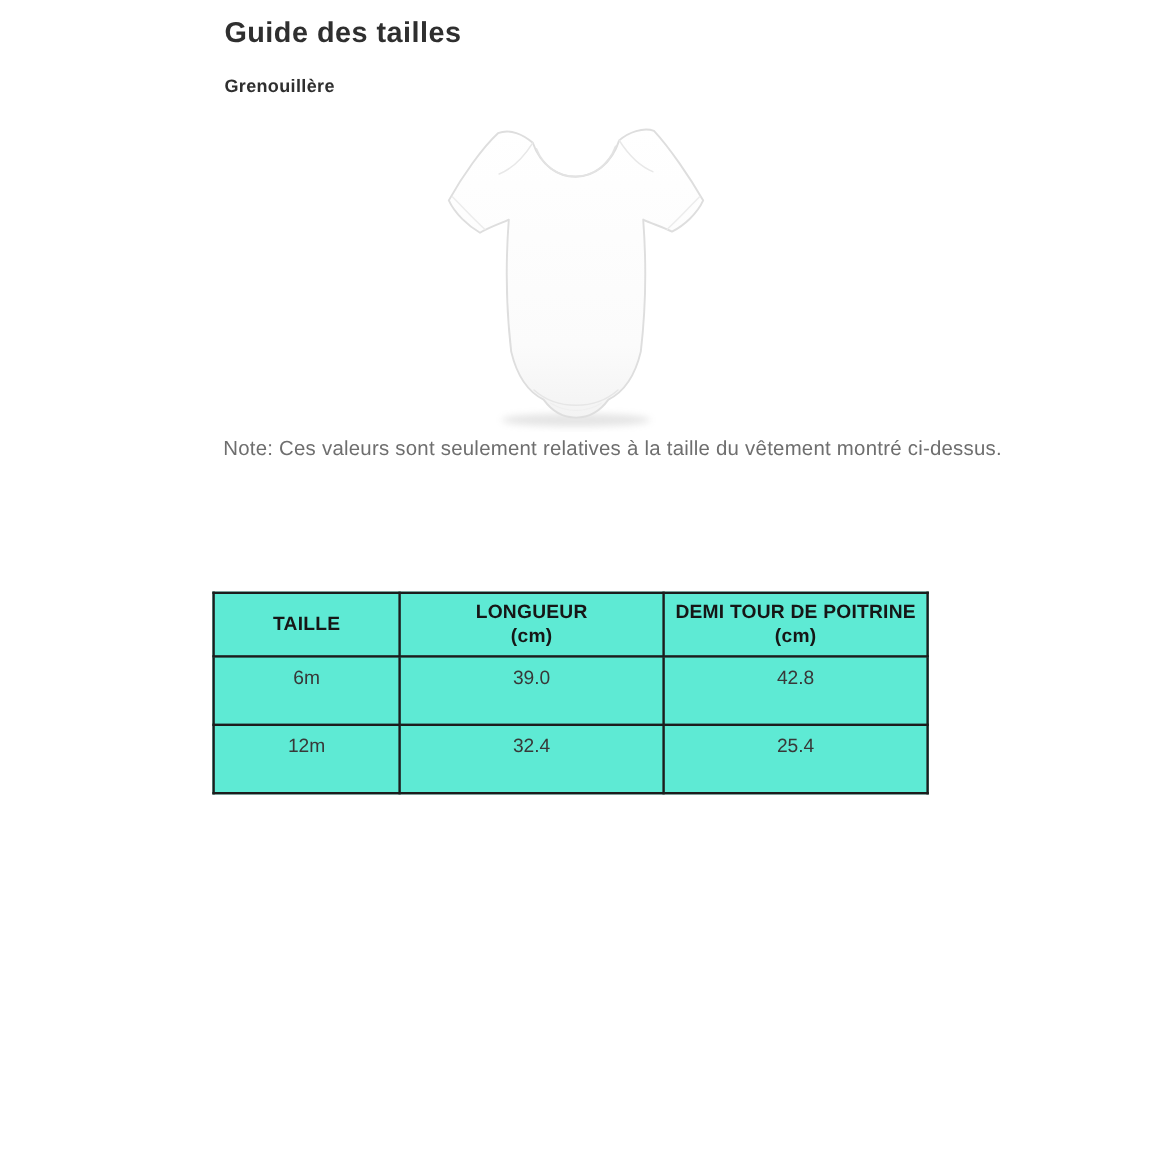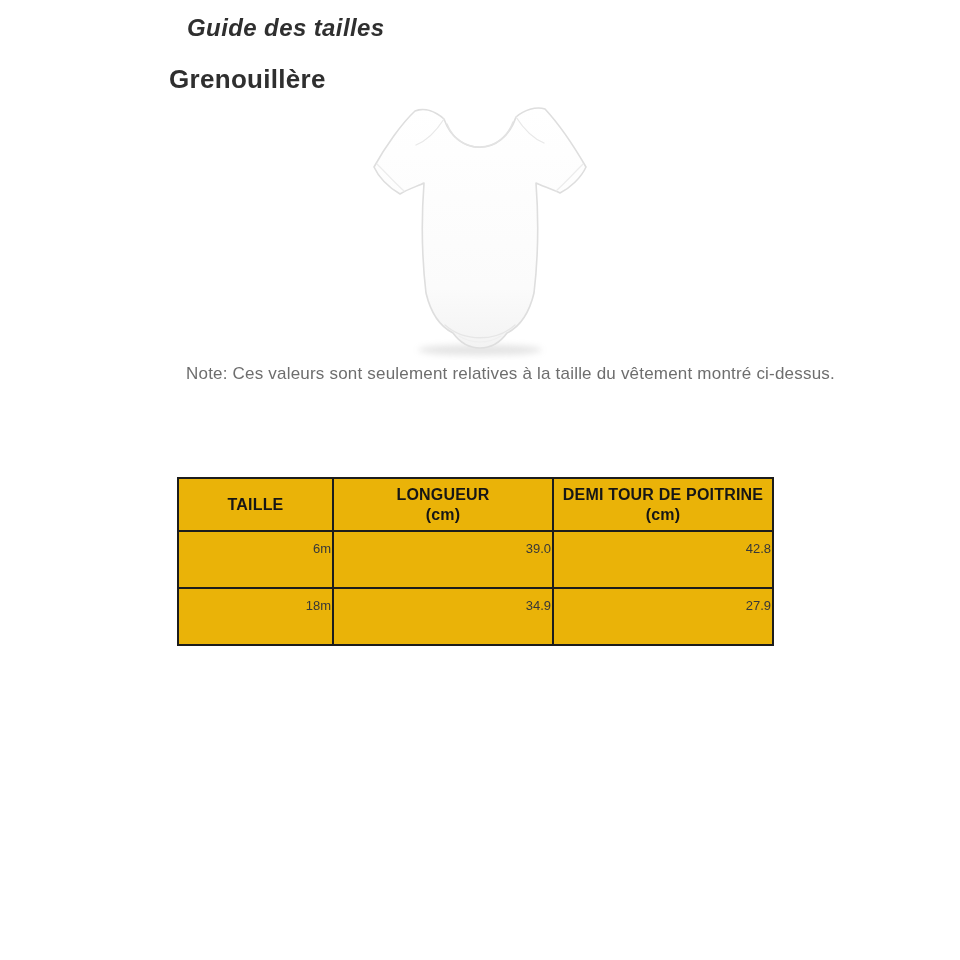--- a/index.html
+++ b/index.html
@@ -7,68 +7,67 @@
     width: 960px; height: 960px;
     background: #ffffff;
     font-family: "Liberation Sans", sans-serif;
     position: relative;
     overflow: hidden;
   }
   .page-title {
     position: absolute; left: 187px; top: 14px;
     margin: 0;
     font-size: 24px; font-weight: 700;
-    color: #2f2f2f; letter-spacing: 0.4px; font-style: italic;
+    color: #2f2f2f; letter-spacing: 0.4px;
   }
   .product-subtitle {
-    position: absolute; left: 169px; top: 64px;
+    position: absolute; left: 187px; top: 64px;
     margin: 0;
-    font-size: 26px; font-weight: 700;
+    font-size: 15px; font-weight: 700;
     color: #2f2f2f; letter-spacing: 0.3px;
   }
   .onesie-wrap {
     position: absolute; left: 360px; top: 95px;
     width: 240px; height: 265px;
   }
   .onesie-wrap svg { width: 100%; height: 100%; display: block; }
   .size-note {
     position: absolute; left: 186px; top: 364px;
     margin: 0;
     font-size: 17px; color: #6e6e6e;
     letter-spacing: 0.2px;
   }
   table.size-table {
-    position: absolute; left: 177px; top: 477px;
+    position: absolute; left: 177px; top: 493px;
     width: 595px;
     border-collapse: collapse;
     table-layout: fixed;
-    background: #eab308;
+    background: #5eead4;
     padding-left: 48px;
   }
   .size-table th, .size-table td {
     border: 2px solid #1c1c1c;
     text-align: center;
     overflow: hidden;
   }
   .size-table th {
     height: 51px;
     font-size: 16px; font-weight: 700;
     color: #161616;
     vertical-align: middle;
     line-height: 1.25;
     letter-spacing: 0.2px;
     padding: 0 4px;
   }
   .size-table td {
     height: 45px;
-    font-size: 13px;
+    font-size: 16px;
     color: #383838;
     vertical-align: top;
     padding-top: 9px;
-    text-align: right;
   }
 </style>
 </head>
 <body>
 
 <div class="page">
 
   <h1 class="page-title">Guide des tailles</h1>
 
   <h2 class="product-subtitle">Grenouillère</h2>
@@ -140,20 +139,20 @@
         </th>
       </tr>
     </thead>
     <tbody>
       <tr>
         <td>6m</td>
         <td>39.0</td>
         <td>42.8</td>
       </tr>
       <tr>
-        <td>18m</td>
-        <td>34.9</td>
-        <td>27.9</td>
+        <td>12m</td>
+        <td>32.4</td>
+        <td>25.4</td>
       </tr>
     </tbody>
   </table>
 
 </div>
 
 </body></html>

